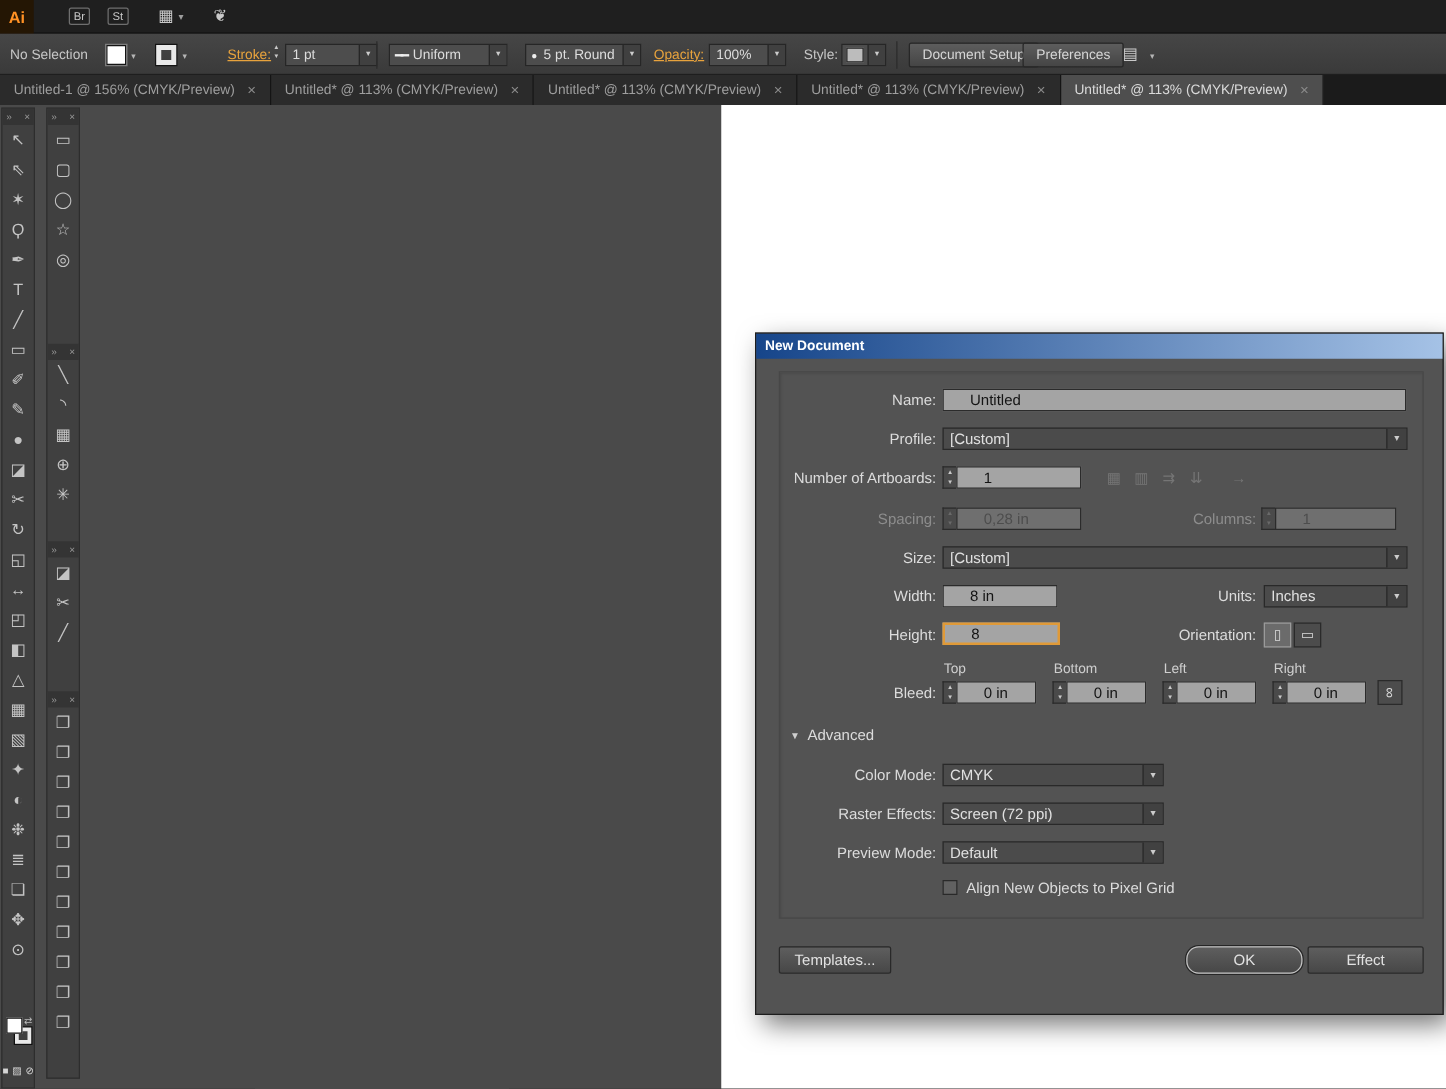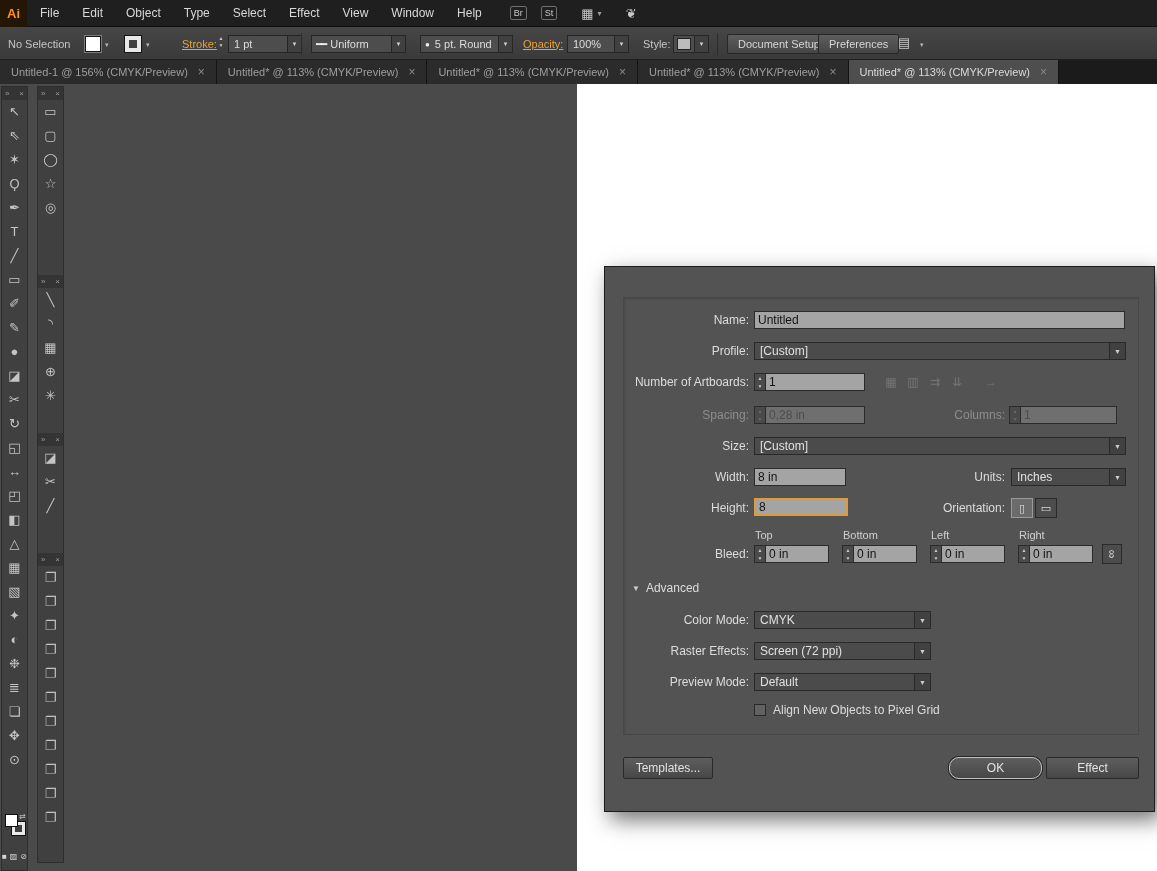--- a/index.html
+++ b/index.html
@@ -72,21 +72,21 @@
             border:1px solid #1d1d1d; box-shadow:6px 8px 20px rgba(0,0,0,.55); font-size:12px; }
   .dlg-title { position:absolute; top:0; left:0; right:0; height:20px;
                background:linear-gradient(to right,#16458a,#a5c2e6); color:#fff; font-size:11px;
                font-weight:bold; line-height:20px; padding-left:7px; }
   .panel { position:absolute; left:18px; top:30px; width:516px; height:438px;
            border:1px solid #474747; box-shadow:inset 1px 1px 2px rgba(0,0,0,.12); }
   .lbl { position:absolute; left:0; width:144px; text-align:right; color:#dcdcdc; height:18px; line-height:18px; }
   .lbl2 { position:absolute; text-align:right; color:#dcdcdc; height:18px; line-height:18px; }
   .dis { color:#8d8d8d !important; }
   .tin { position:absolute; height:18px; background:#a4a4a4; border:1px solid #2b2b2b;
-         font-size:12px; color:#141414; padding:0 3px; font-family:inherit; }
+         font-size:12px; color:#141414; padding:0 21px; font-family:inherit; }
   .tin.disfld { background:#6f6f6f; color:#4d4d4d; }
   .tin.focus { border:2px solid #e09a38; }
   .step { position:absolute; width:11px; height:18px; display:flex; flex-direction:column;
           border:1px solid #2b2b2b; border-right:none; background:#4a4a4a; }
   .step span { flex:1; font-size:5px; line-height:8px; text-align:center; color:#c9c9c9; }
   .step.disfld span { color:#6a6a6a; }
   .dd { position:absolute; height:18px; background:#4b4b4b; border:1px solid #292929;
         display:flex; align-items:center; color:#e0e0e0; }
   .dd .txt { padding-left:5px; white-space:nowrap; }
   .dd .arr { margin-left:auto; width:16px; align-self:stretch; border-left:1px solid #292929;
@@ -109,31 +109,20 @@
           border:1px solid #292929; border-radius:2px; color:#e2e2e2; text-align:center; line-height:20px; }
   .dbtn.focusring { border-color:#c2c2c2; box-shadow:0 0 0 1px #262626;border-radius:10px; }
 </style>
 </head>
 <body>
 
 <div class="screen">
 
   <div class="menubar">
     <div class="logo">Ai</div>
-    <div class="menu-items">
-      <span class="mi">File</span>
-      <span class="mi">Edit</span>
-      <span class="mi">Object</span>
-      <span class="mi">Type</span>
-      <span class="mi">Select</span>
-      <span class="mi">Effect</span>
-      <span class="mi">View</span>
-      <span class="mi">Window</span>
-      <span class="mi">Help</span>
-    </div>
     <span class="badge" style="margin-left:28px">Br</span>
     <span class="badge" style="margin-left:14px">St</span>
     <span class="mb-ic" style="margin-left:24px">▦</span>
     <span class="mb-arr" style="margin-left:4px">▾</span>
     <span class="mb-ic" style="margin-left:24px">❦</span>
   </div>
 
   <div class="controlbar">
     <span class="cbi cbtext" style="left:8px;top:0">No Selection</span>
     <span class="cbi swatch-fill" style="left:85px;top:9px"></span>
@@ -299,20 +288,23 @@
           <span class="tool">❐</span>
           <span class="tool">❐</span>
           <span class="tool">❐</span>
           <span class="tool">❐</span>
           <span class="tool">❐</span>
           <span class="tool">❐</span>
         </div>
     </div>
 
     <div class="dialog">
+      <div class="dlg-title">
+        <span>New Document</span>
+      </div>
       <div class="panel"></div>
 
       <span class="lbl" style="top:44px">Name:</span>
       <input class="tin" style="left: 149px; top: 44px; width: 371px;" value="Untitled">
 
       <span class="lbl" style="top:75px">Profile:</span>
       <div class="dd" style="left:149px;top:75px;width:372px">
         <span class="txt">[Custom]</span>
         <span class="arr">▼</span>
       </div>

